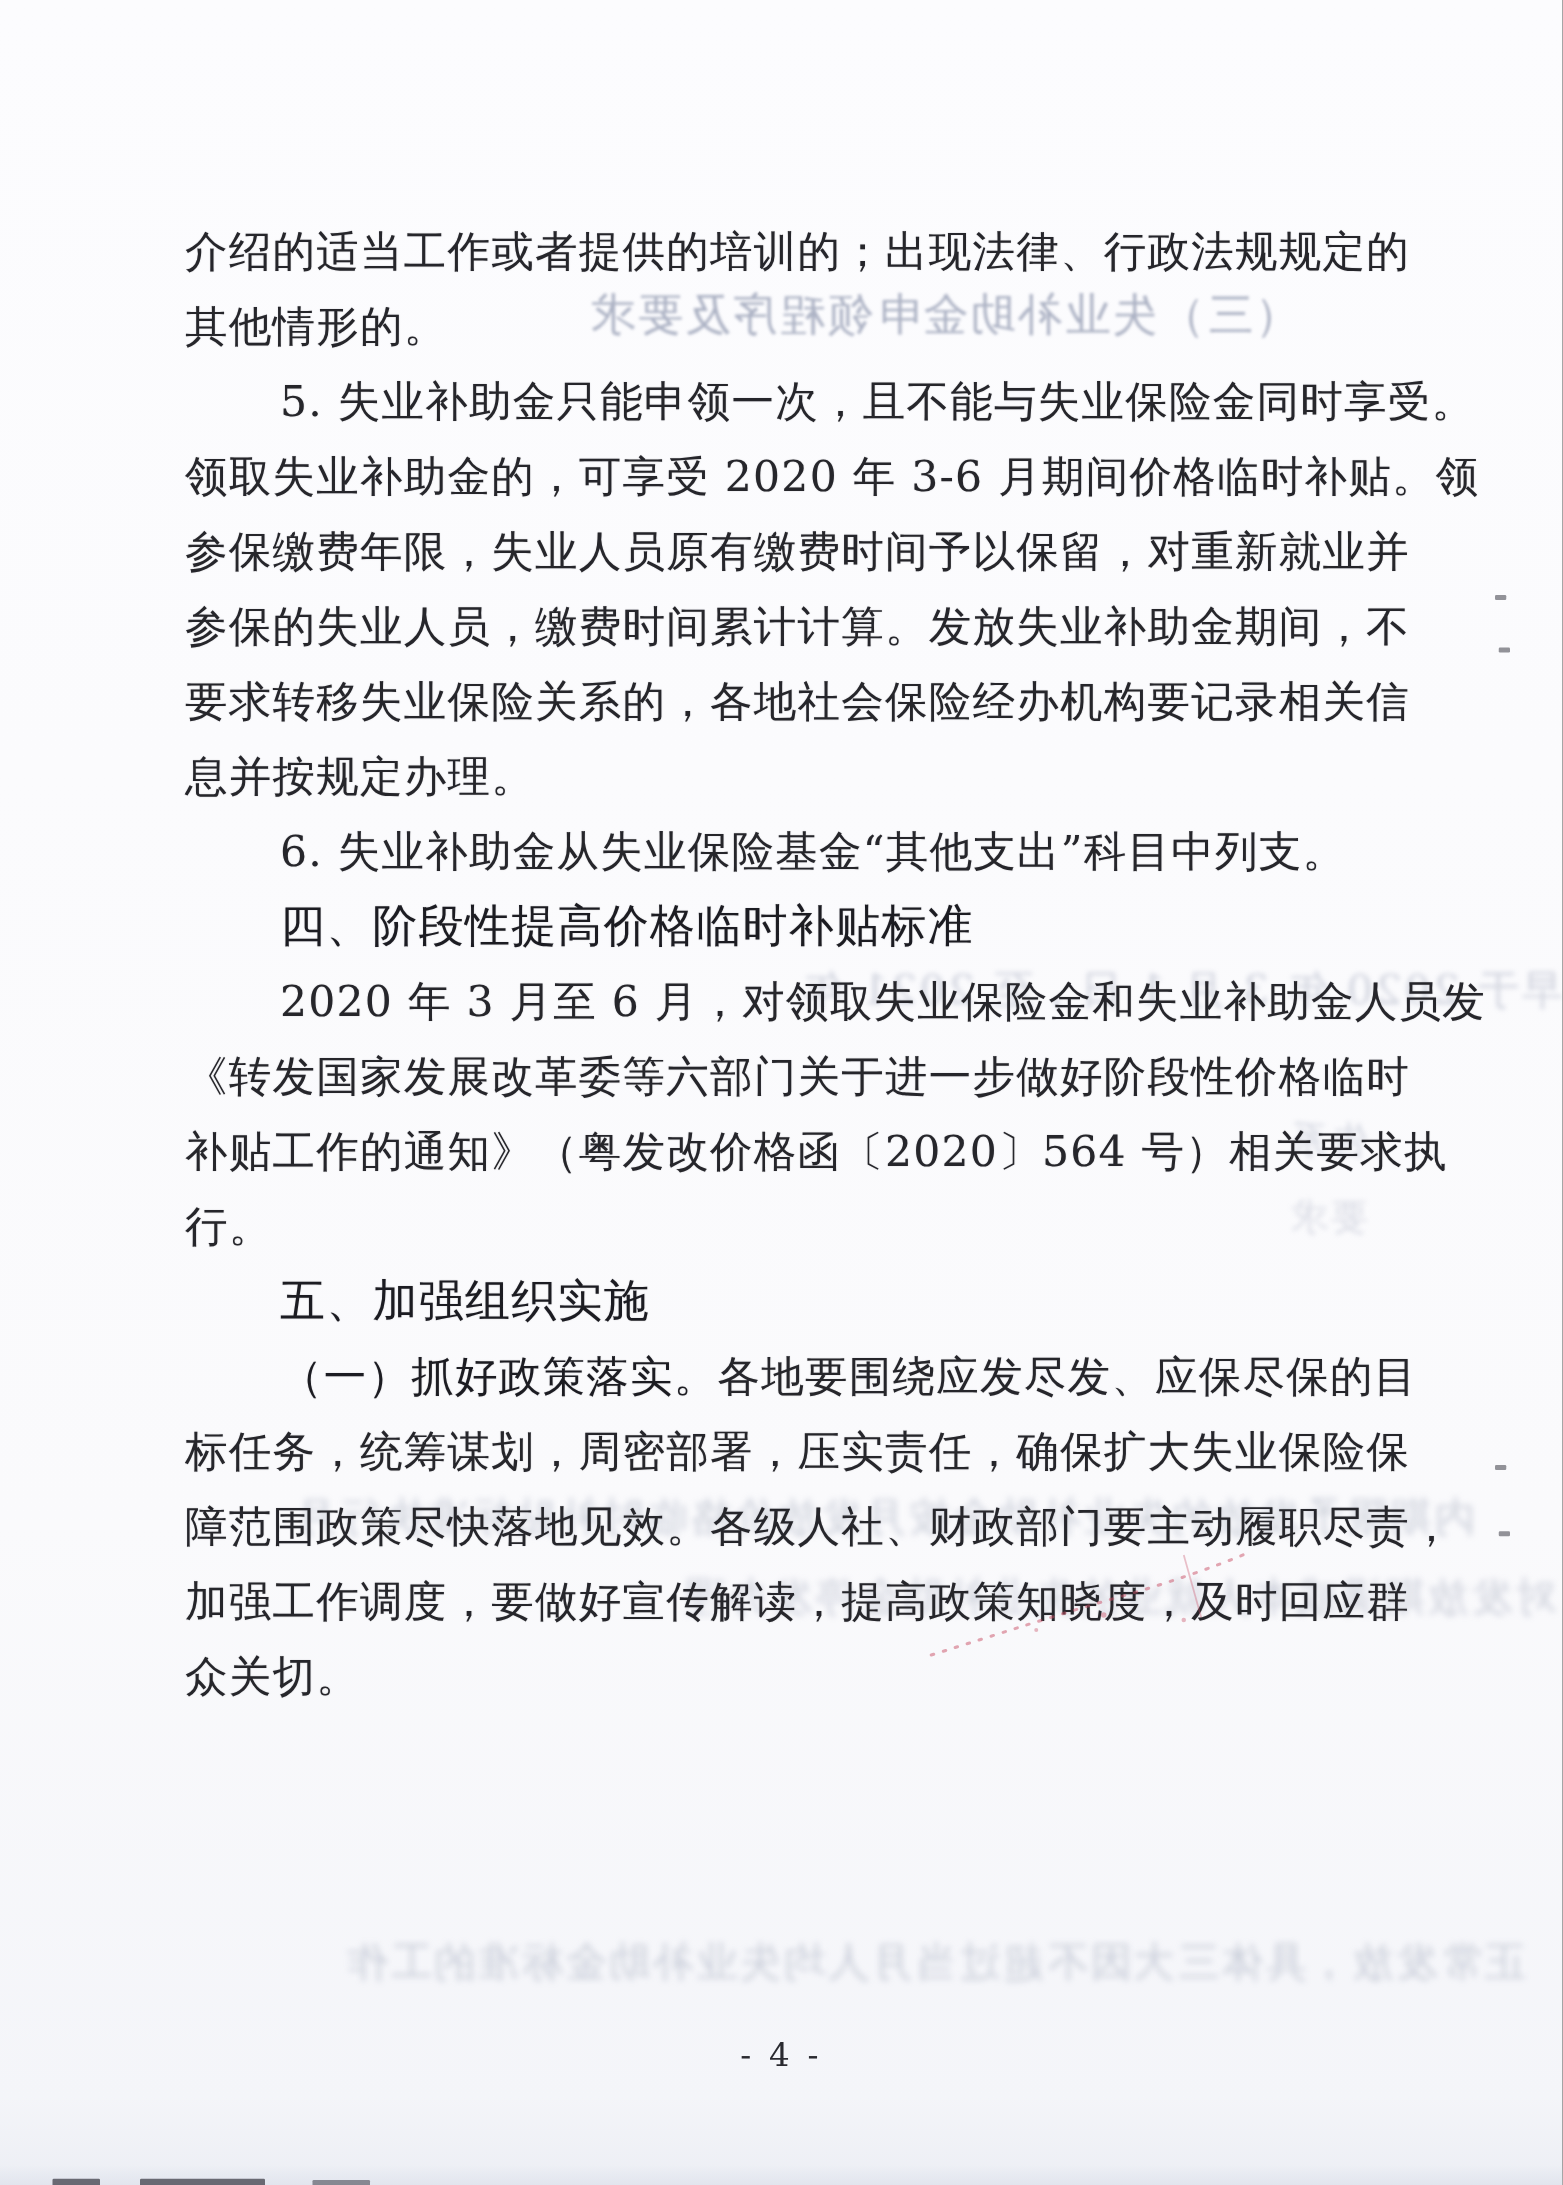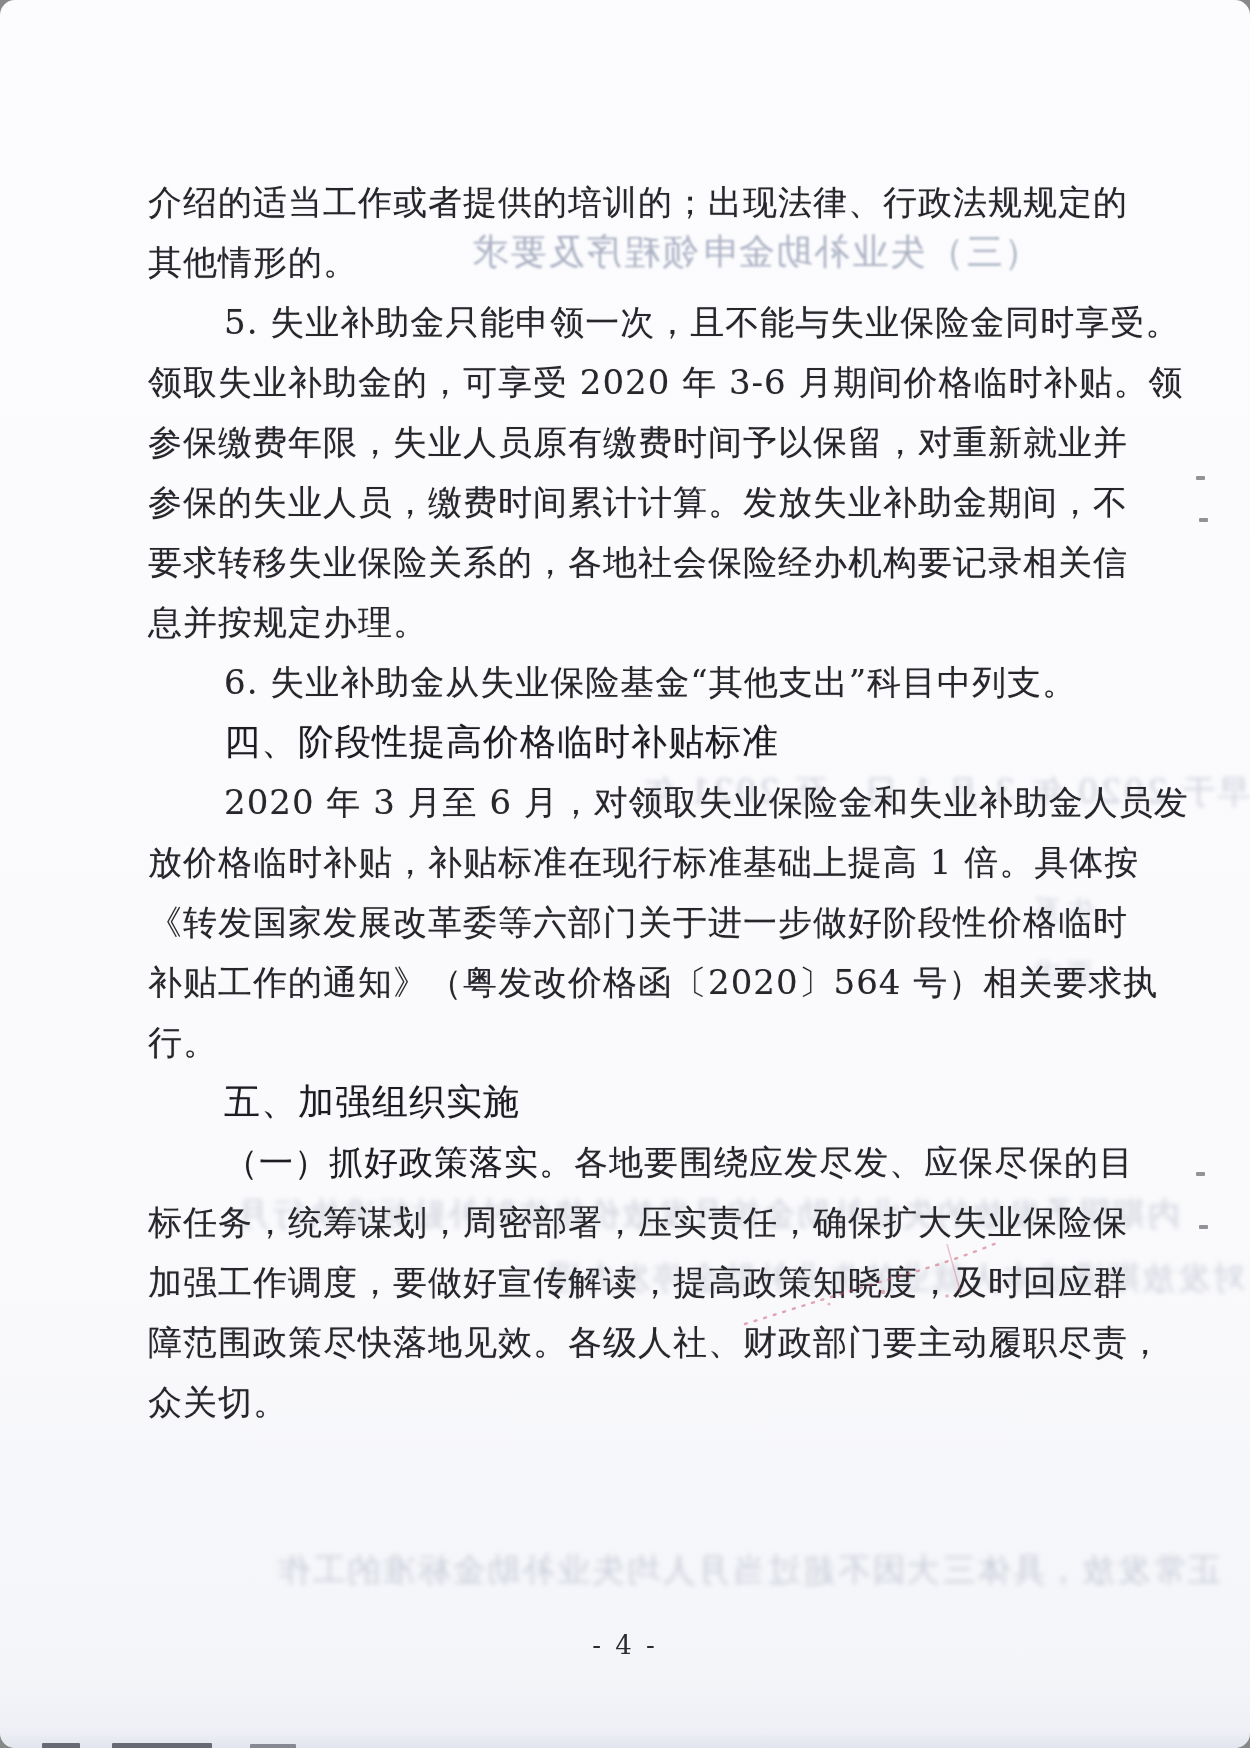--- a/index.html
+++ b/index.html
@@ -3,21 +3,20 @@
 <meta charset="utf-8">
 <style>
   html,body{margin:0;padding:0;background:#888;}
   .page{
     position:relative;
     width:1250px;height:1748px;
     margin:0 auto;
     background:linear-gradient(180deg,#fcfcfe 0%,#fafafc 70%,#f4f5f9 96%,#eceef4 100%);
     overflow:hidden;
     font-family:"DejaVu Serif","Liberation Serif",serif;
-    border-radius:15px;
   }
   
   .text-block{
     position:absolute;left:148px;top:172px;width:980px;
   }
   .line{
     height:60px;line-height:60px;
     font-size:34px;letter-spacing:1px;
     color:#26262b;
     white-space:nowrap;
@@ -90,29 +89,28 @@
     <div class="line">其他情形的。</div>
     <div class="line indent">5. 失业补助金只能申领一次，且不能与失业保险金同时享受。</div>
     <div class="line">领取失业补助金的，可享受 2020 年 3-6 月期间价格临时补贴。领</div>
     <div class="line">参保缴费年限，失业人员原有缴费时间予以保留，对重新就业并</div>
     <div class="line">参保的失业人员，缴费时间累计计算。发放失业补助金期间，不</div>
     <div class="line">要求转移失业保险关系的，各地社会保险经办机构要记录相关信</div>
     <div class="line">息并按规定办理。</div>
     <div class="line indent">6. 失业补助金从失业保险基金“其他支出”科目中列支。</div>
     <div class="line indent heading">四、阶段性提高价格临时补贴标准</div>
     <div class="line indent">2020 年 3 月至 6 月，对领取失业保险金和失业补助金人员发</div>
-    <div class="line">放价格临时补贴，补贴标准在现行标准基础上提高 1 倍。具体按</div>
     <div class="line">《转发国家发展改革委等六部门关于进一步做好阶段性价格临时</div>
     <div class="line">补贴工作的通知》（粤发改价格函〔2020〕564 号）相关要求执</div>
     <div class="line">行。</div>
     <div class="line indent heading">五、加强组织实施</div>
     <div class="line indent"><span class="bold-run">（一）抓好政策落实。</span><span>各地要围绕应发尽发、应保尽保的目</span></div>
     <div class="line">标任务，统筹谋划，周密部署，压实责任，确保扩大失业保险保</div>
+    <div class="line">障范围政策尽快落地见效。各级人社、财政部门要主动履职尽责，</div>
     <div class="line">加强工作调度，要做好宣传解读，提高政策知晓度，及时回应群</div>
-    <div class="line">障范围政策尽快落地见效。各级人社、财政部门要主动履职尽责，</div>
     <div class="line">众关切。</div>
   </div>
 
   <div class="page-number">- 4 -</div>
 
   <svg class="red-mark" width="280" height="110" viewBox="0 0 280 110">
     <path d="M 12 92 C 70 74, 118 58, 168 44 C 202 34, 238 22, 266 10" fill="none" stroke="#c94f66" stroke-width="2.4" stroke-dasharray="2 8" stroke-linecap="round" opacity="0.5"></path>
     <path d="M 214 12 L 228 62" fill="none" stroke="#c94f66" stroke-width="1.4" opacity="0.35"></path>
     <circle cx="150" cy="60" r="2.2" fill="#c94f66" opacity="0.45"></circle>
     <circle cx="96" cy="72" r="1.6" fill="#c94f66" opacity="0.4"></circle>

